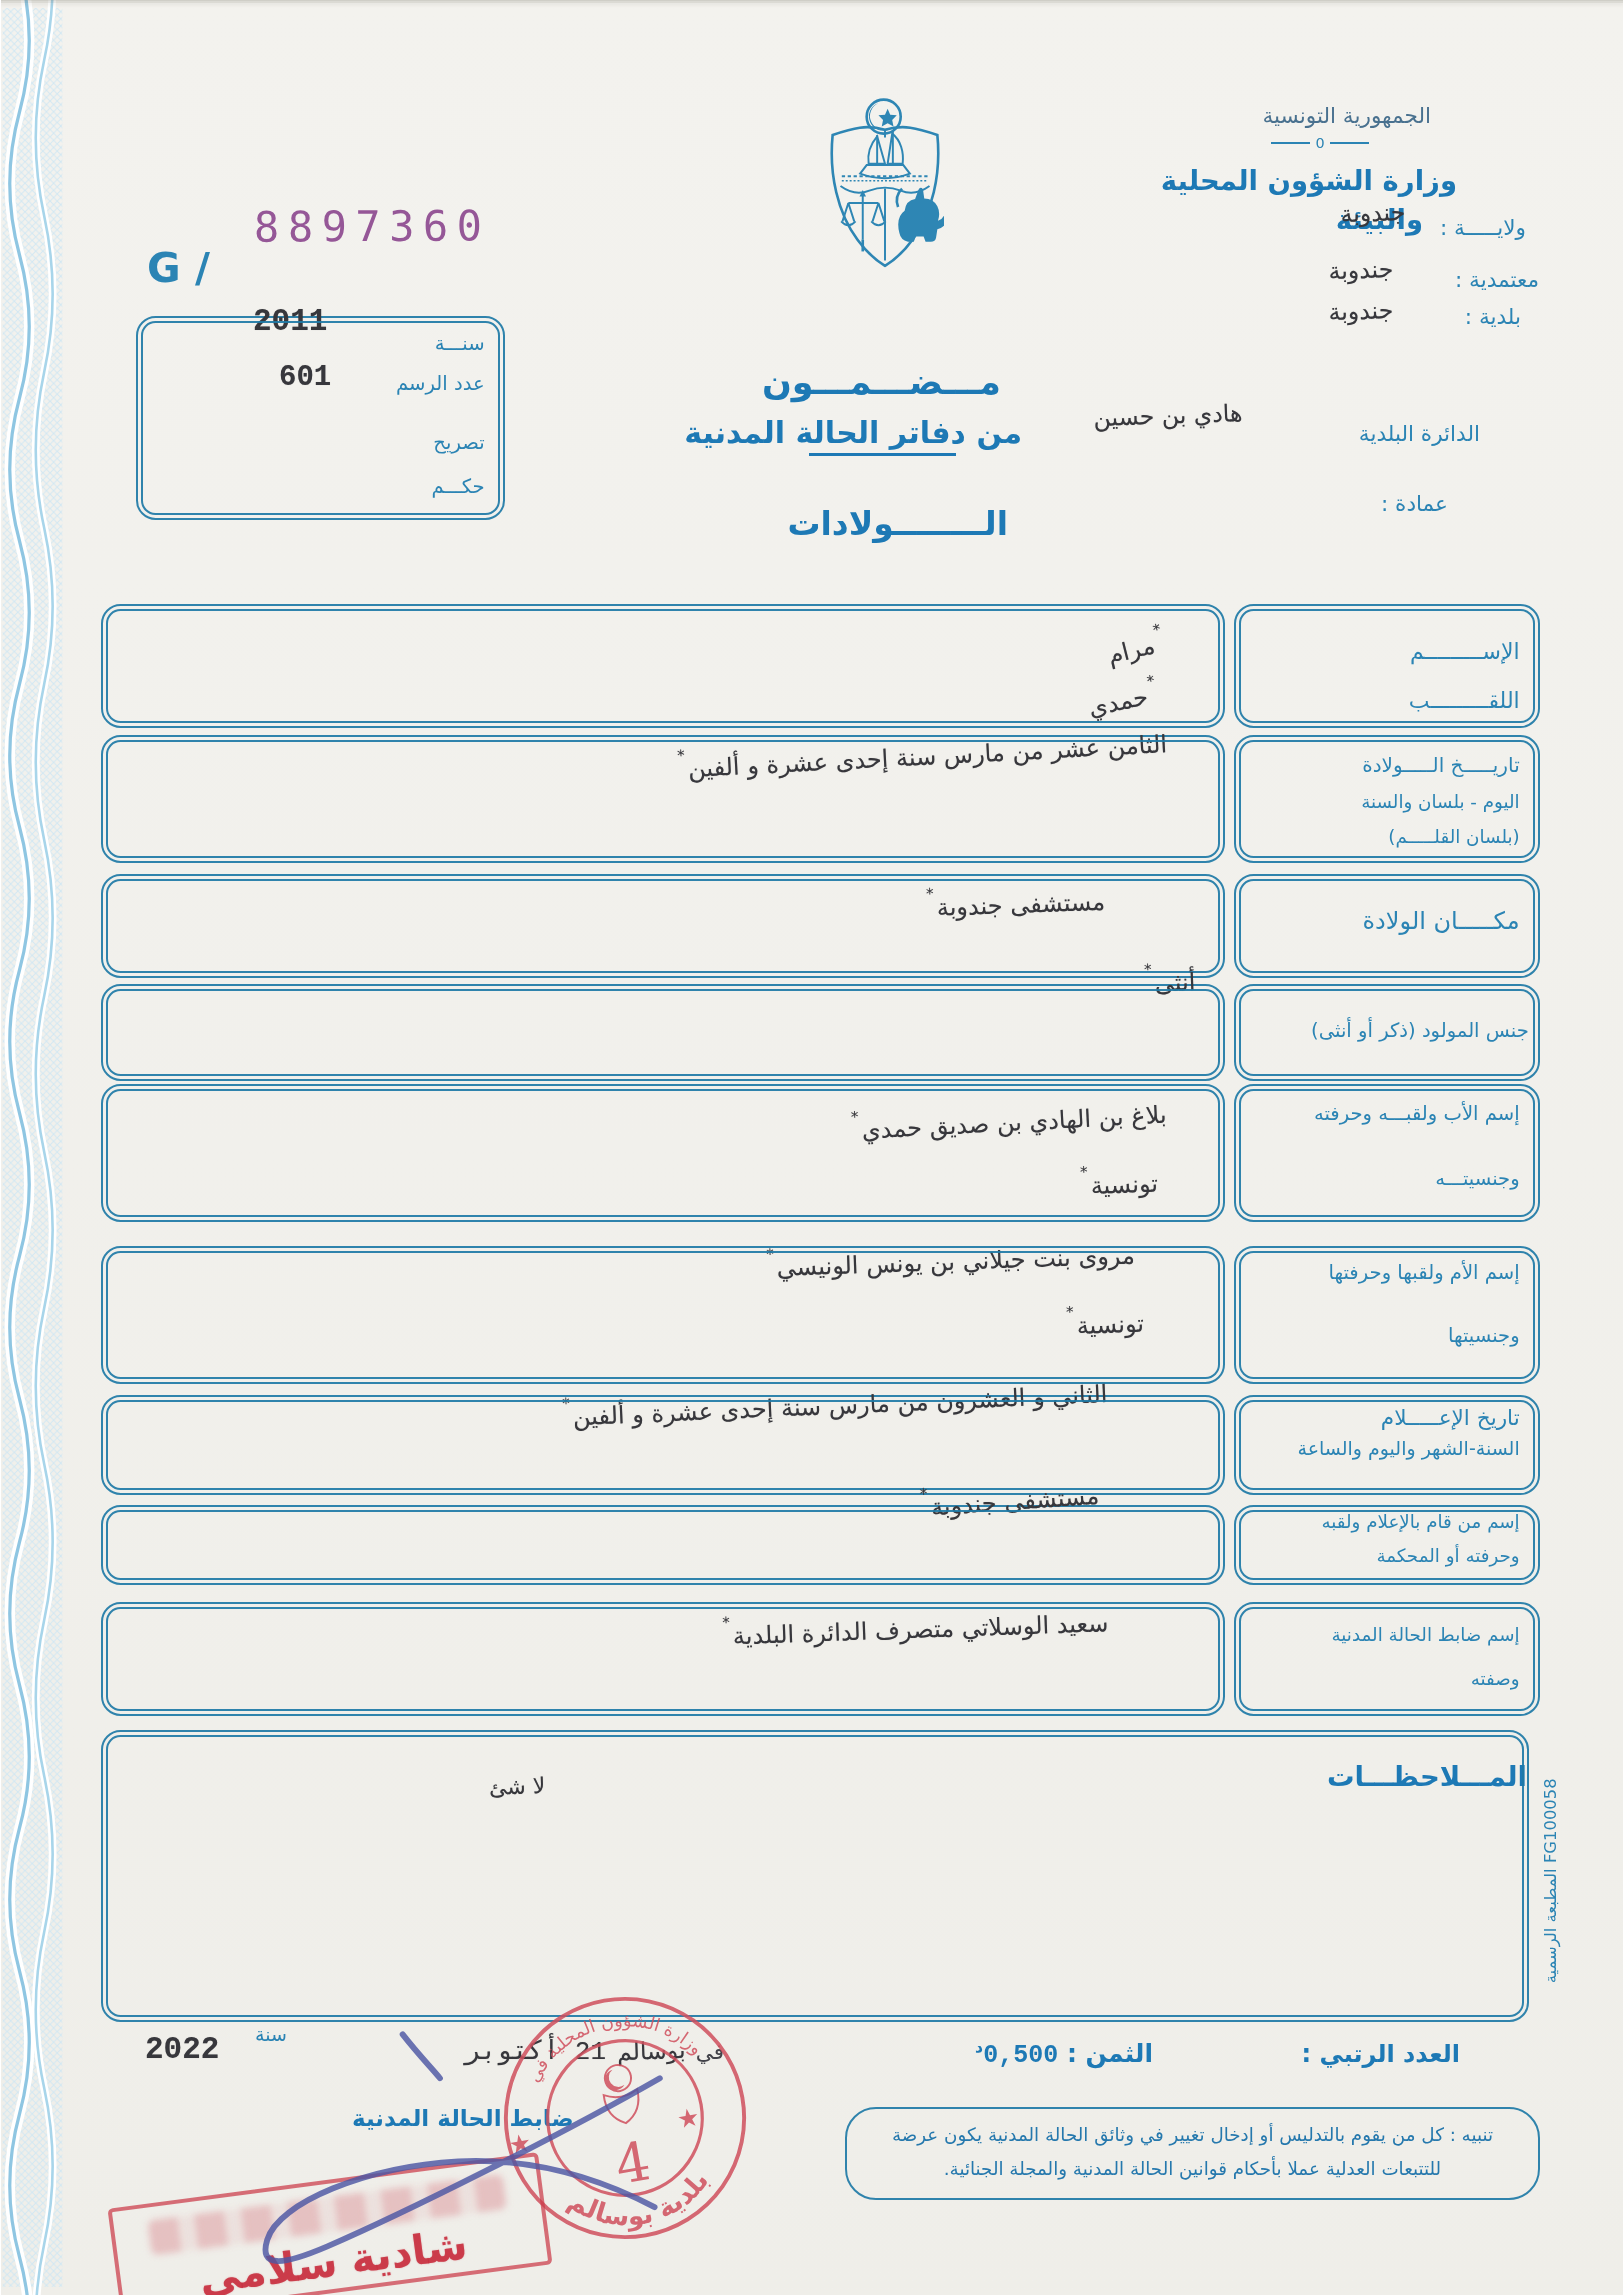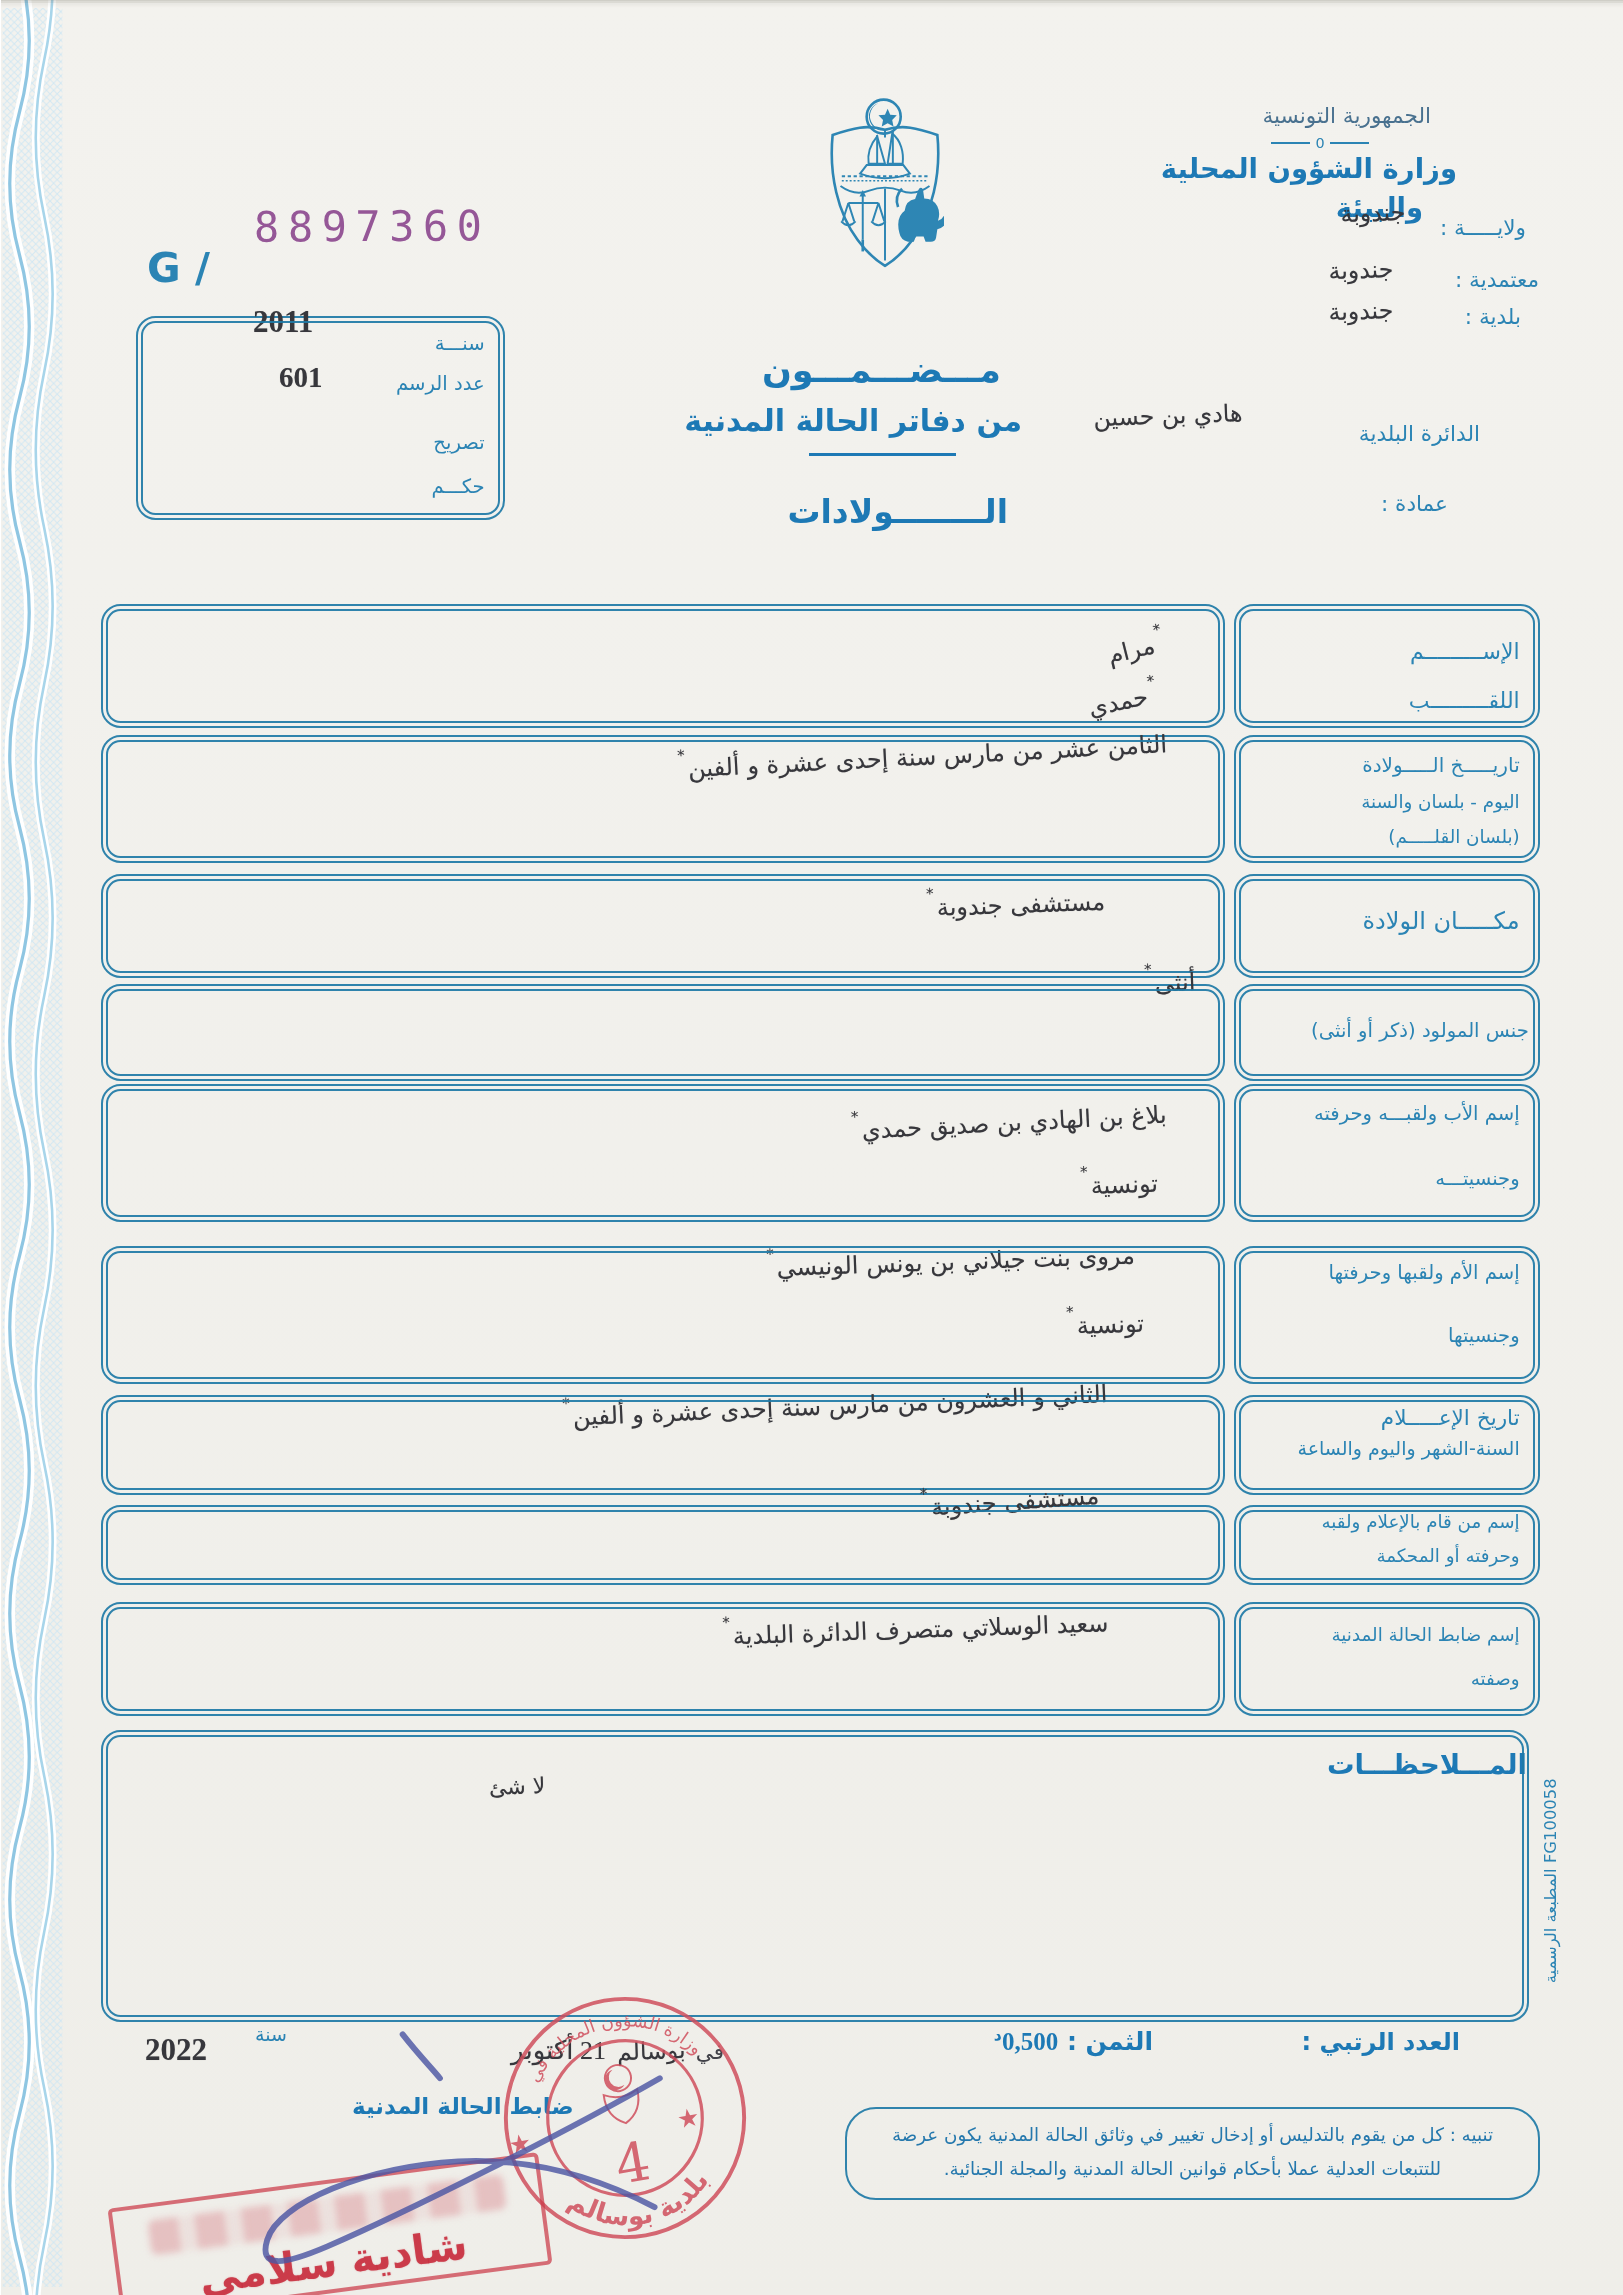--- a/index.html
+++ b/index.html
@@ -26,22 +26,22 @@
   }
   .dbox::after{
     content:"";position:absolute;inset:3.3px;border:2px solid var(--ink-border);
     border-radius:14.4px;pointer-events:none;
   }
   
   .lbl{position:absolute;right:18.3px;color:var(--ink);white-space:nowrap;}
   .val{position:absolute;color:var(--tw);white-space:nowrap;font-size:24px;
        text-shadow:0 0 0.7px rgba(40,40,40,.35);}
   .val sup{font-size:15px;position:relative;top:-7.9px;margin:0 2.6px;}
-  .blue-bold{color:var(--ink-strong);font-weight:bold;}
-  .serif{font-family:Liberation Serif, serif;}
+  .blue-bold{color:var(--ink-strong);font-weight:bold;margin-top:12px;}
+  .serif{font-family:Liberation Mono, monospace;}
   .center{}
   
   .hlbl{position:absolute;color:var(--ink);font-size:21.6px;white-space:nowrap;}
   .hval{position:absolute;color:var(--tw);font-size:23.6px;white-space:nowrap;
         text-shadow:0 0 0.7px rgba(40,40,40,.35);}
   
   .divider{display:flex;align-items:center;gap:5.2px;color:var(--ink);}
   .divider .bar{height:2px;background:var(--ink);flex:1;}
   
   .crease{position:absolute;left:0;width:100%;height:2.6px;

